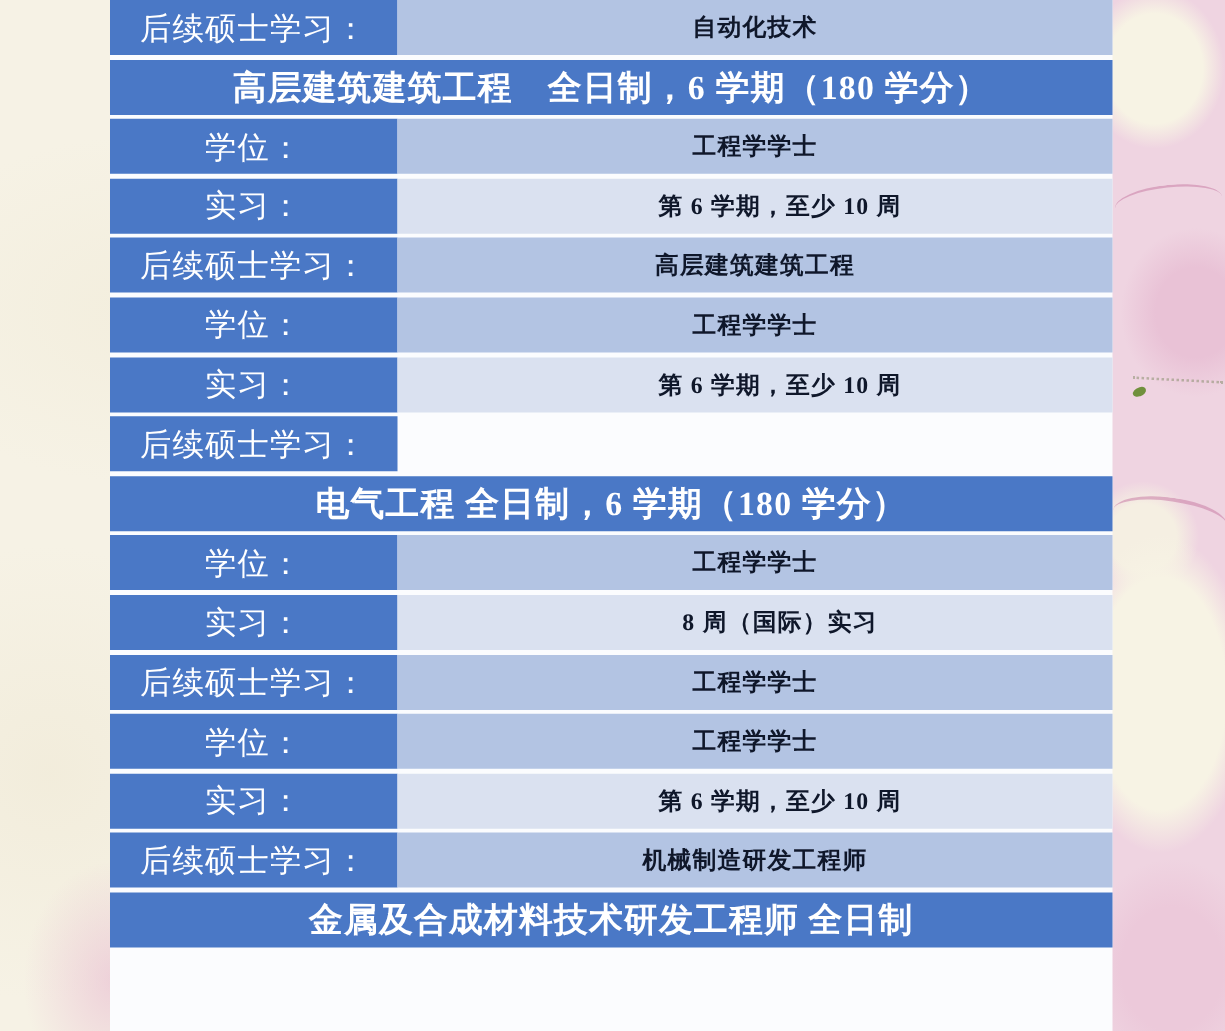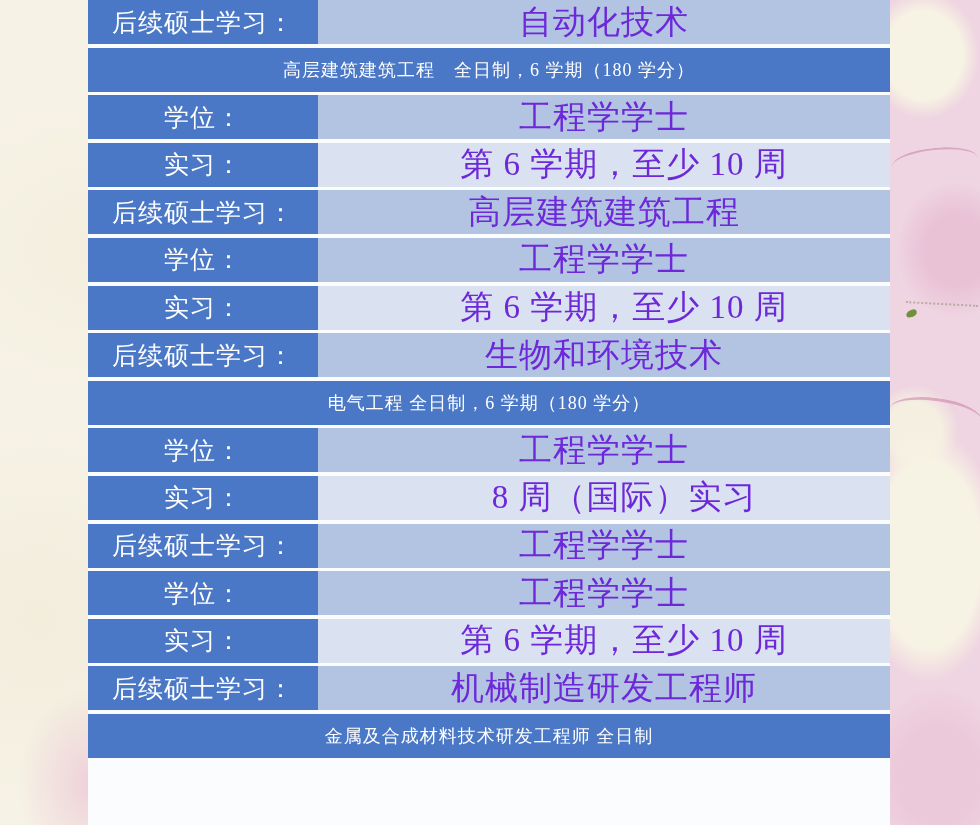--- a/index.html
+++ b/index.html
@@ -53,27 +53,27 @@
     box-sizing:border-box;
   }
   .row{flex:0 0 44px;height:44px;display:flex;column-gap:0;border-radius:10px;}
   .cell{display:flex;align-items:center;justify-content:center;
         white-space:nowrap;overflow:hidden;}
   .cell.label{
     flex:0 0 230px;width:230px;background:#4a78c6;color:#ffffff;
     font-size:25px;letter-spacing:1px;
   }
   .cell.value{
-    flex:1;color:#6d28d9;font-size:33px;letter-spacing:1px;
+    flex:1;color:#0f172a;font-size:19px;letter-spacing:1px;font-weight:bold;
   }
   .value.medium{background:#b3c4e3;}
   .value.light{background:#dae1f0;padding-left:40px;}
   .row.header .cell.full{
     flex:1;background:#4a78c6;color:#ffffff;
-    font-size:18px;font-weight:normal;letter-spacing:1px;
+    font-size:27px;font-weight:bold;letter-spacing:1px;
   }
 </style>
 </head>
 <body>
 
 <div class="paper-grain"></div>
 <div class="pink-strip"></div>
 <div class="vein v1"></div>
 <div class="vein v2"></div>
 <div class="squiggle"></div>
@@ -106,21 +106,20 @@
   <div class="row pair">
     <div class="cell label">学位：</div>
     <div class="cell value medium">工程学学士</div>
   </div>
   <div class="row pair">
     <div class="cell label">实习：</div>
     <div class="cell value light">第 6 学期，至少 10 周</div>
   </div>
   <div class="row pair">
     <div class="cell label">后续硕士学习：</div>
-    <div class="cell value medium">生物和环境技术</div>
   </div>
 
   <div class="row header">
     <div class="cell full">电气工程 全日制，6 学期（180 学分）</div>
   </div>
   <div class="row pair">
     <div class="cell label">学位：</div>
     <div class="cell value medium">工程学学士</div>
   </div>
   <div class="row pair">

